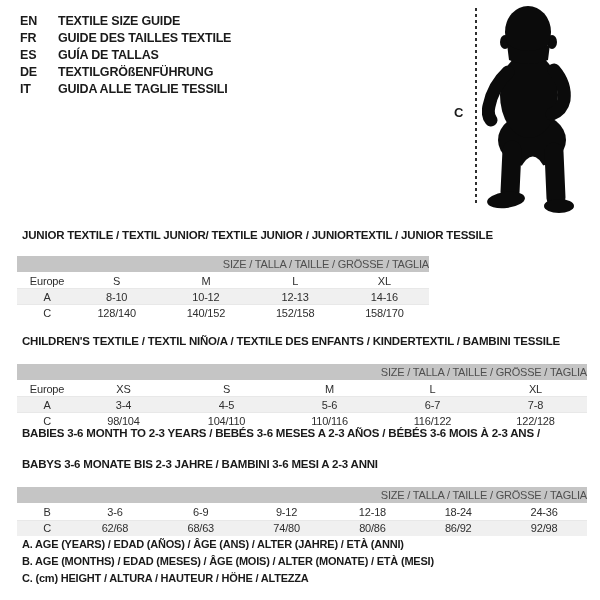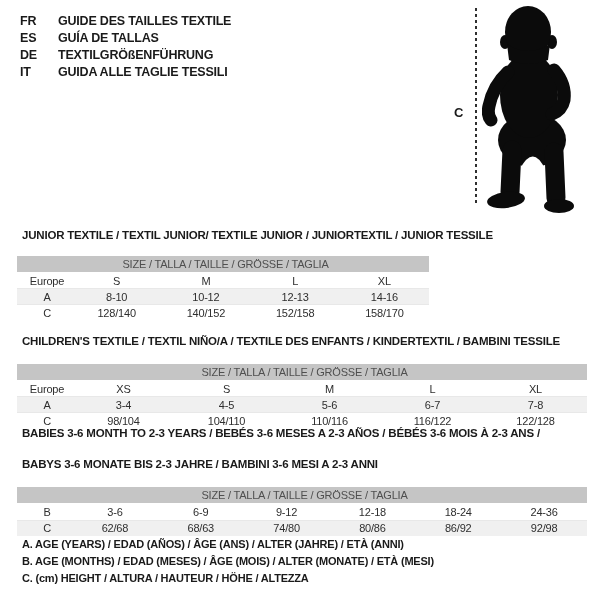--- a/index.html
+++ b/index.html
@@ -41,41 +41,45 @@
     letter-spacing: -0.2px; margin: 16px 0 0 5px; white-space: nowrap;
   }
   .title-gap1 { height: 13px; }
   .title-gap2 { height: 15px; }
   .title-gap3 { height: 16px; }
 
   table.size-table { border-collapse: collapse; table-layout: fixed; width: 100%; }
   .size-table th {
     background: #c5c5c5; color: #4f4f4f;
     font-weight: normal; font-size: 11px; letter-spacing: -0.2px;
-    text-align: center; padding: 2px 0 2px 5px; height: 17px;
+    text-align: right; padding: 2px 0 2px 5px; height: 17px;
     border-bottom: 2px solid #ffffff;
   }
   .size-table td {
     font-size: 11px; letter-spacing: -0.2px; color: #2e2e2e;
     height: 16px; padding: 0; text-align: center;
     border-bottom: 1px solid #e8e8e8;
   }
   .size-table td.lbl { text-align: center; padding-left: 5px; }
   .size-table tr.alt td { background: #f0f0f0; }
   .size-table tr:last-child td { border-bottom: 1px solid transparent; }
   col.label-col { width: 55px; }
 
   
   .footnotes { position: absolute; top: 536px; left: 22px; }
   .footnote { font-weight: bold; font-size: 11px; line-height: 17px; letter-spacing: -0.2px; white-space: nowrap; }
 </style>
 </head>
 <body>
 
 <div class="lang-block">
+  <div class="lang-row">
+    <span class="lang-code">EN</span>
+    <span class="lang-label">TEXTILE SIZE GUIDE</span>
+  </div>
   <div class="lang-row">
     <span class="lang-code">FR</span>
     <span class="lang-label">GUIDE DES TAILLES TEXTILE</span>
   </div>
   <div class="lang-row">
     <span class="lang-code">ES</span>
     <span class="lang-label">GUÍA DE TALLAS</span>
   </div>
   <div class="lang-row">
     <span class="lang-code">DE</span>

